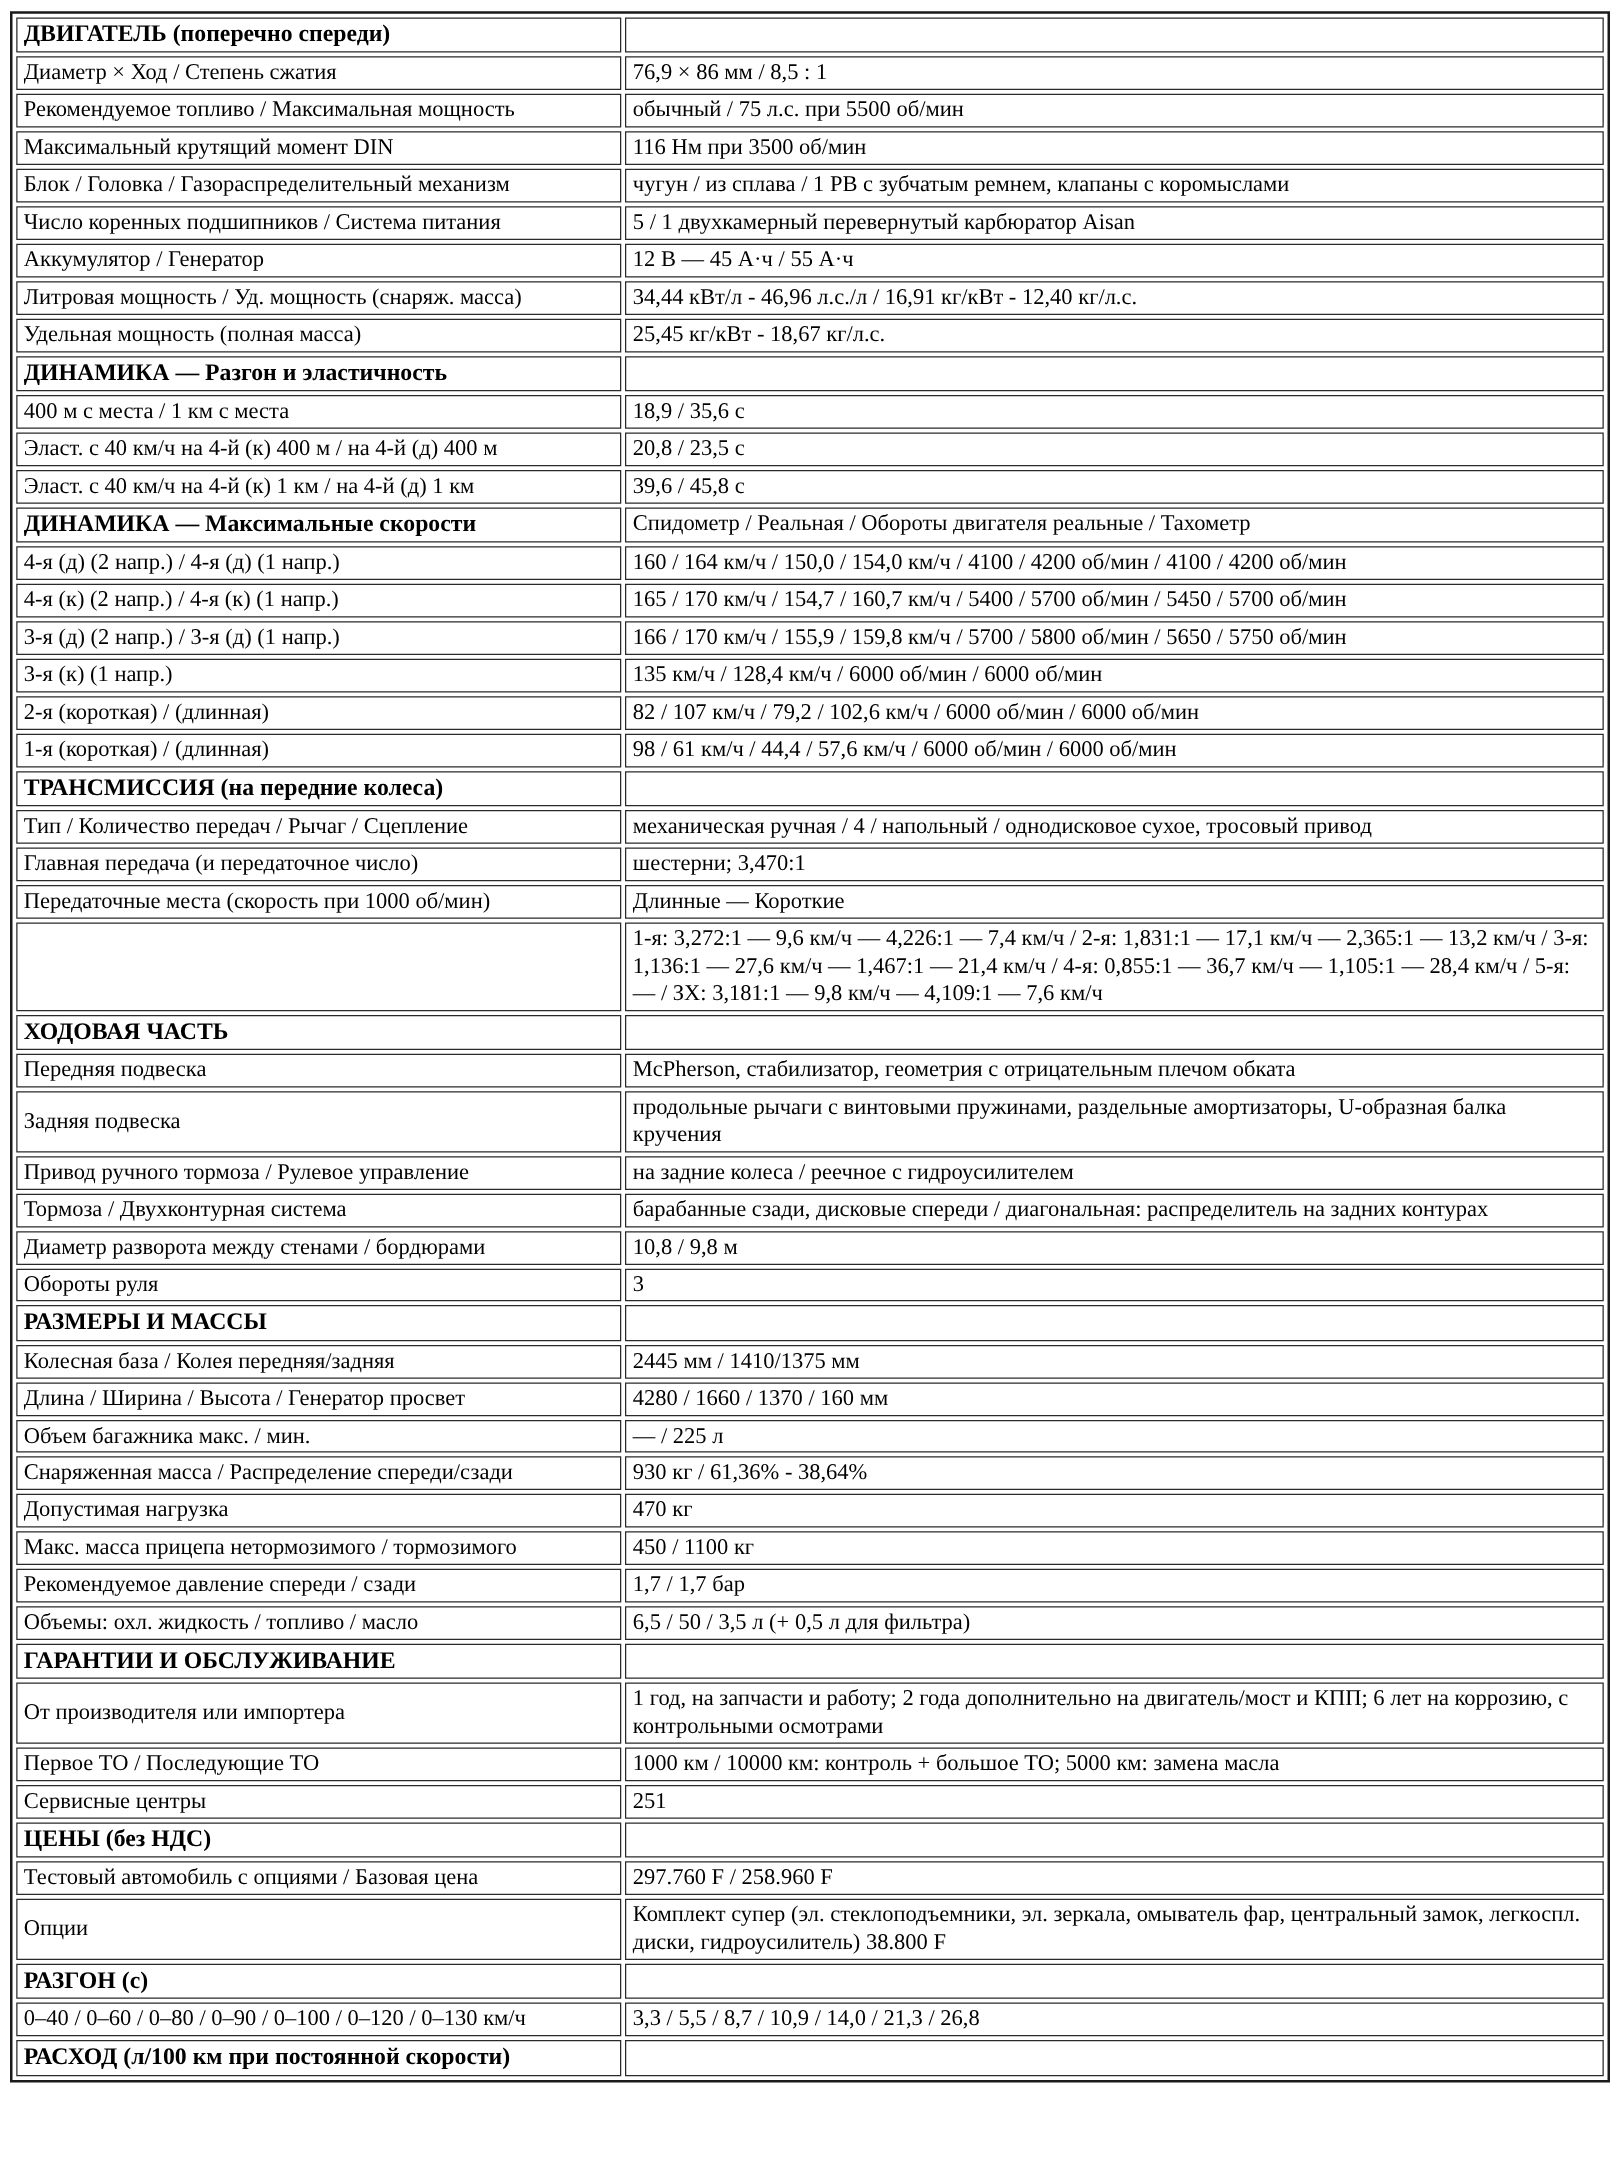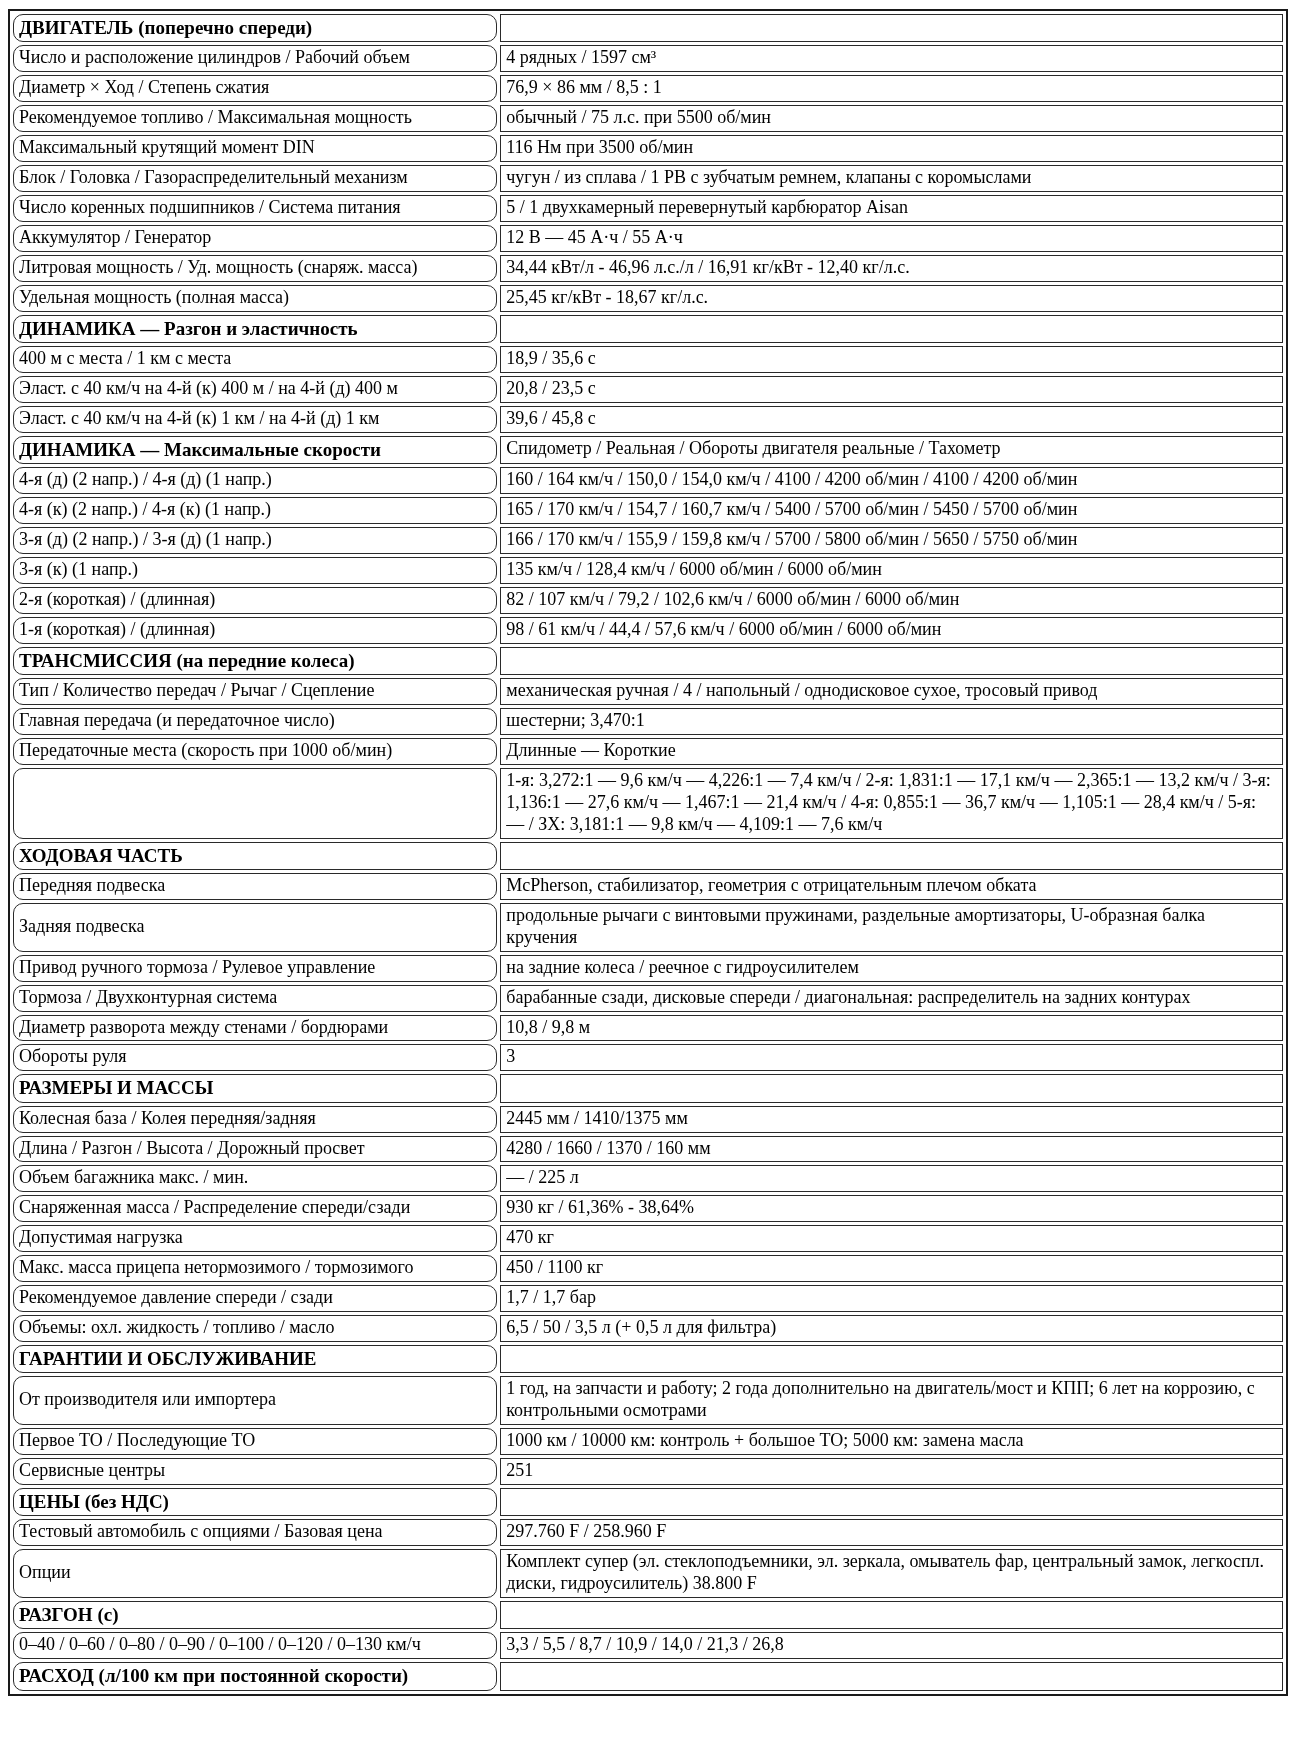--- a/index.html
+++ b/index.html
@@ -23,43 +23,39 @@
     table-layout: fixed;
   }
   table.spec td {
     border: 1px solid #2a2a2a;
     padding: 1px 5px 2px 5px;
     font-size: 18px;
     line-height: 1.22;
     vertical-align: middle;
     overflow-wrap: break-word;
   }
-  td.label { width: 38%; border-radius: 10px; }
+  td.label { width: 38%; }
   td.value { width: 62%; }
   tr.section td.label {
     font-weight: bold;
     font-size: 19px;
   }
   td:empty::after { content: "\00a0"; }
 </style>
 </head>
 <body>
 
 <div class="page">
   <table class="spec">
     <tbody>
         <tr class="section">
           <td class="label">ДВИГАТЕЛЬ (поперечно спереди)</td>
           <td class="value"></td>
         </tr>
         <tr class="spec-row">
-          <td class="label">Число и расположение цилиндров / Рабочий объем</td>
-          <td class="value">4 рядных / 1597 см³</td>
-        </tr>
-        <tr class="spec-row">
           <td class="label">Диаметр × Ход / Степень сжатия</td>
           <td class="value">76,9 × 86 мм / 8,5 : 1</td>
         </tr>
         <tr class="spec-row">
           <td class="label">Рекомендуемое топливо / Максимальная мощность</td>
           <td class="value">обычный / 75 л.с. при 5500 об/мин</td>
         </tr>
         <tr class="spec-row">
           <td class="label">Максимальный крутящий момент DIN</td>
           <td class="value">116 Нм при 3500 об/мин</td>
@@ -178,21 +174,21 @@
         </tr>
         <tr class="section">
           <td class="label">РАЗМЕРЫ И МАССЫ</td>
           <td class="value"></td>
         </tr>
         <tr class="spec-row">
           <td class="label">Колесная база / Колея передняя/задняя</td>
           <td class="value">2445 мм / 1410/1375 мм</td>
         </tr>
         <tr class="spec-row">
-          <td class="label">Длина / Разгон / Высота / Дорожный просвет</td>
+          <td class="label">Длина / Ширина / Высота / Генератор просвет</td>
           <td class="value">4280 / 1660 / 1370 / 160 мм</td>
         </tr>
         <tr class="spec-row">
           <td class="label">Объем багажника макс. / мин.</td>
           <td class="value">— / 225 л</td>
         </tr>
         <tr class="spec-row">
           <td class="label">Снаряженная масса / Распределение спереди/сзади</td>
           <td class="value">930 кг / 61,36% - 38,64%</td>
         </tr>

